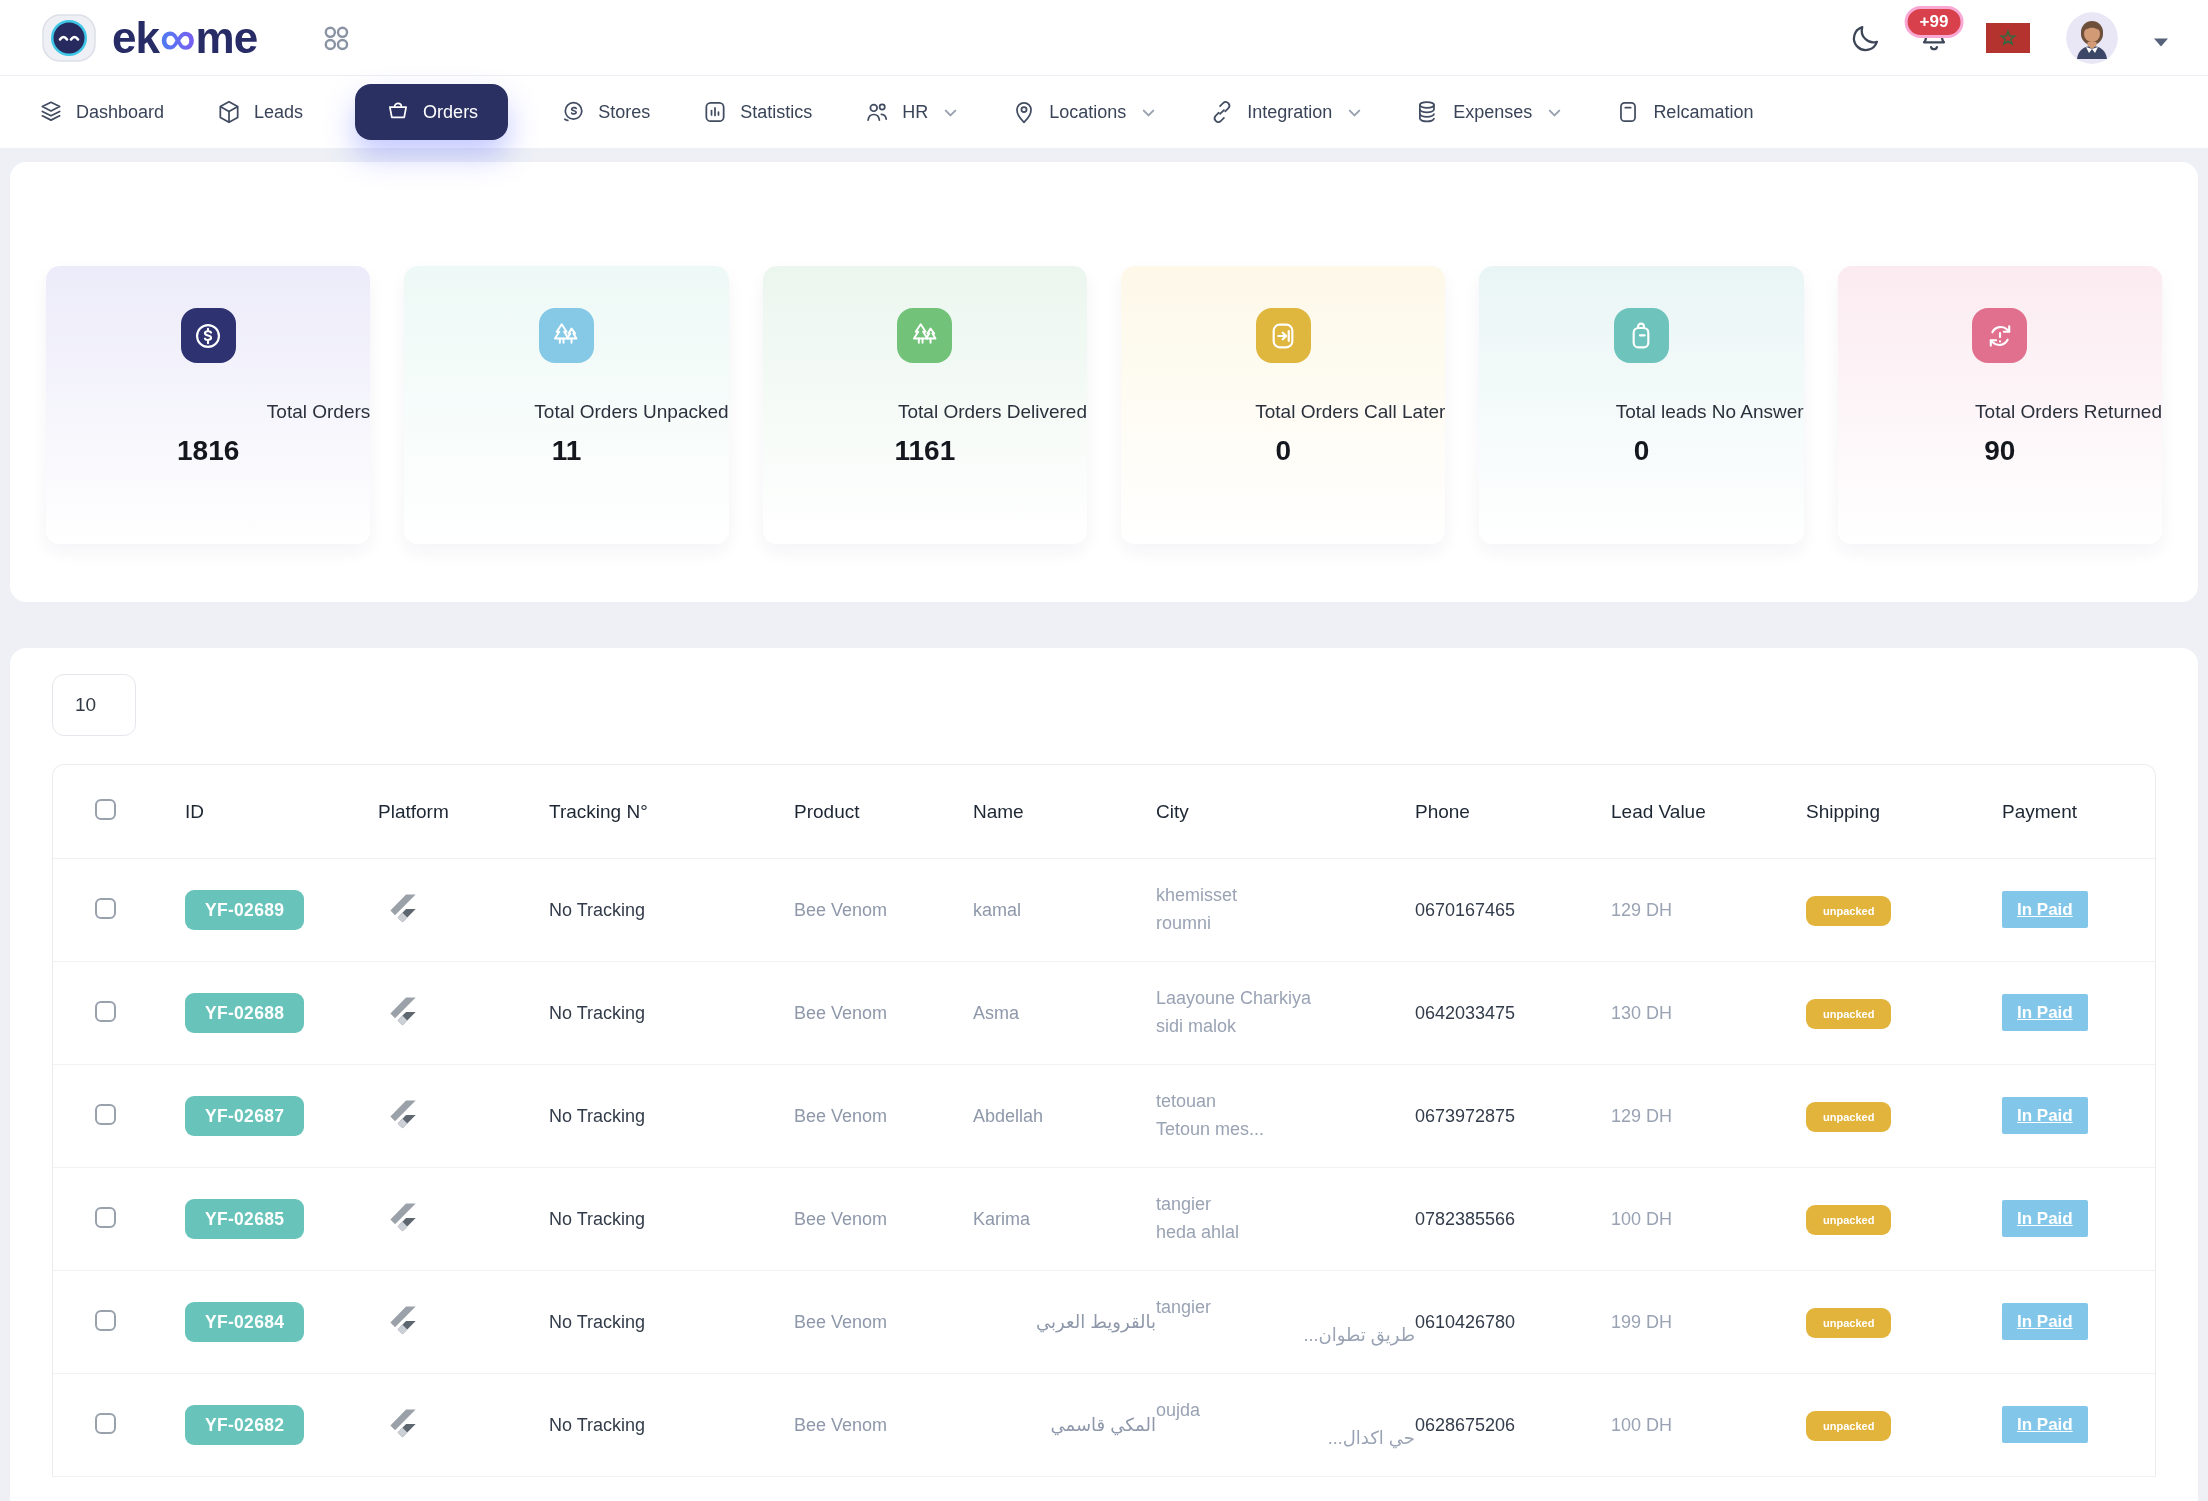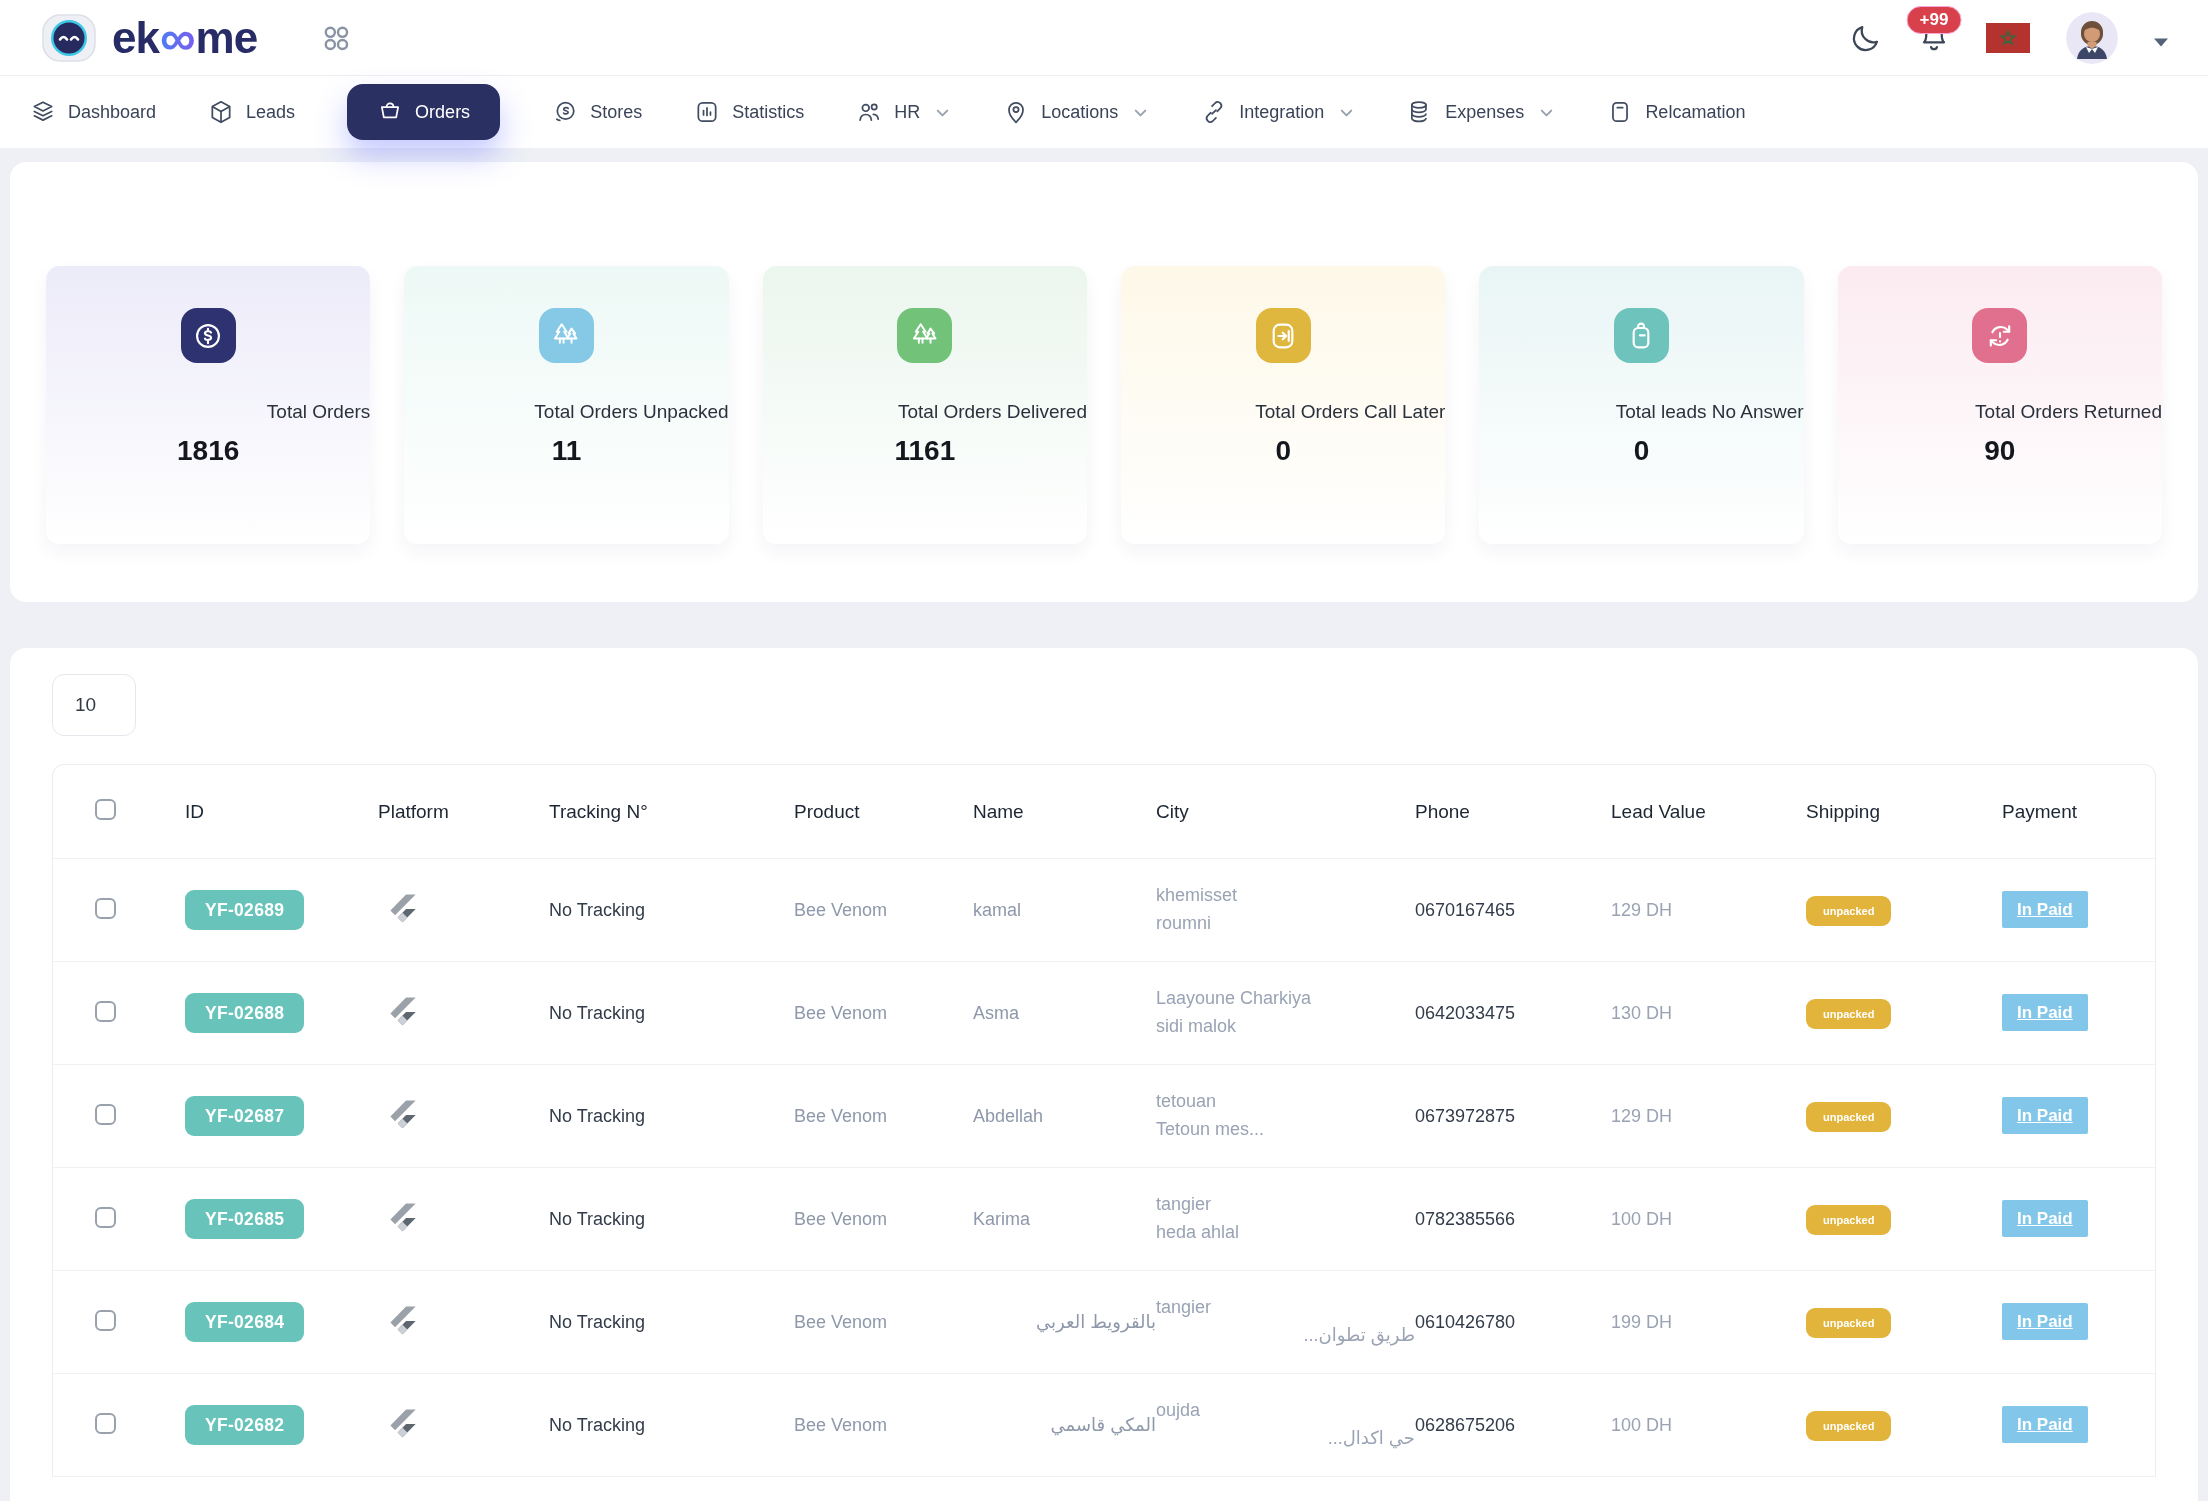--- a/index.html
+++ b/index.html
@@ -12,28 +12,28 @@
   .brand-text { font-size:44px; font-weight:700; color:#272b66; letter-spacing:-1px; display:flex; align-items:center; }
   .brand-text .inf { background:linear-gradient(90deg,#4d7df2,#7a5cf0); -webkit-background-clip:text; background-clip:text; color:transparent; font-size:50px; font-weight:700; margin:0 1px; line-height:1; }
   .apps { margin-left:62px; width:34px; height:34px; color:#8a93a3; cursor:pointer; }
   .apps svg { width:34px; height:34px; }
   .top-right { margin-left:auto; display:flex; align-items:center; gap:36px; }
   .iconbtn { width:32px; height:32px; color:#3c4657; cursor:pointer; }
   .iconbtn svg { width:32px; height:32px; }
   .bellwrap { position:relative; }
   .nbadge { position:absolute; top:-16px; left:50%; transform:translateX(-50%);
             background:var(--notification_red,#d8414b); color:#fff; font-size:17px; font-weight:700;
-            padding:3px 12px; border-radius:16px; border:1px solid #f9a8d4; }
+            padding:3px 12px; border-radius:16px; border:3px solid #f9a8d4; }
   .flag { width:44px; height:30px; display:block; }
   .avatar { width:52px; height:52px; border-radius:50%; overflow:hidden; display:block; cursor:pointer; }
   .caret { width:14px; height:9px; display:block; cursor:pointer; }
   svg.line { fill:none; stroke:currentColor; stroke-width:1.7; stroke-linecap:round; stroke-linejoin:round; }
 
   
-  .navbar { height:72px; background:#fff; display:flex; align-items:center; padding:0 30px; }
+  .navbar { height:72px; background:#fff; display:flex; align-items:center; padding:0 38px; }
   .nav-items { display:flex; align-items:center; gap:52px; }
   .nav-item { display:flex; align-items:center; gap:12px; font-size:18px; color:#3a4458; cursor:pointer; white-space:nowrap; }
   .nav-item .nicon { width:26px; height:26px; color:#414c61; display:flex; }
   .nav-item .nicon svg { width:26px; height:26px; fill:none; stroke:currentColor; stroke-width:1.6; stroke-linecap:round; stroke-linejoin:round; }
   .nav-item .chev { width:17px; height:17px; color:#99a1b1; display:flex; margin-left:2px; }
   .nav-item .chev svg { width:17px; height:17px; fill:none; stroke:currentColor; stroke-width:1.8; stroke-linecap:round; stroke-linejoin:round; }
   .nav-item.active { background:var(--accent_navy,#2b3063); color:#fff; padding:15px 30px; border-radius:16px;
                      box-shadow:0 16px 30px rgba(88,104,255,.35); }
   .nav-item.active .nicon { color:#fff; }
 

